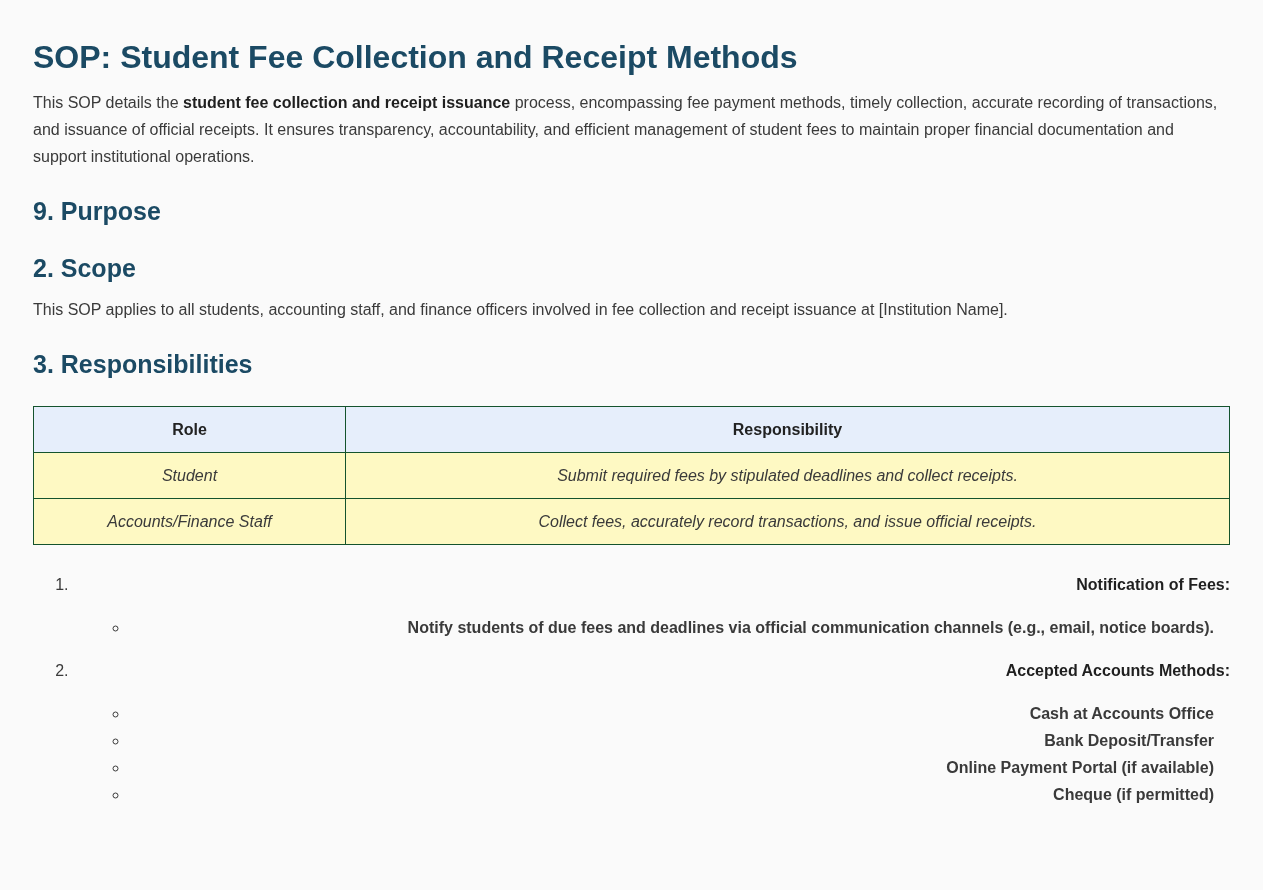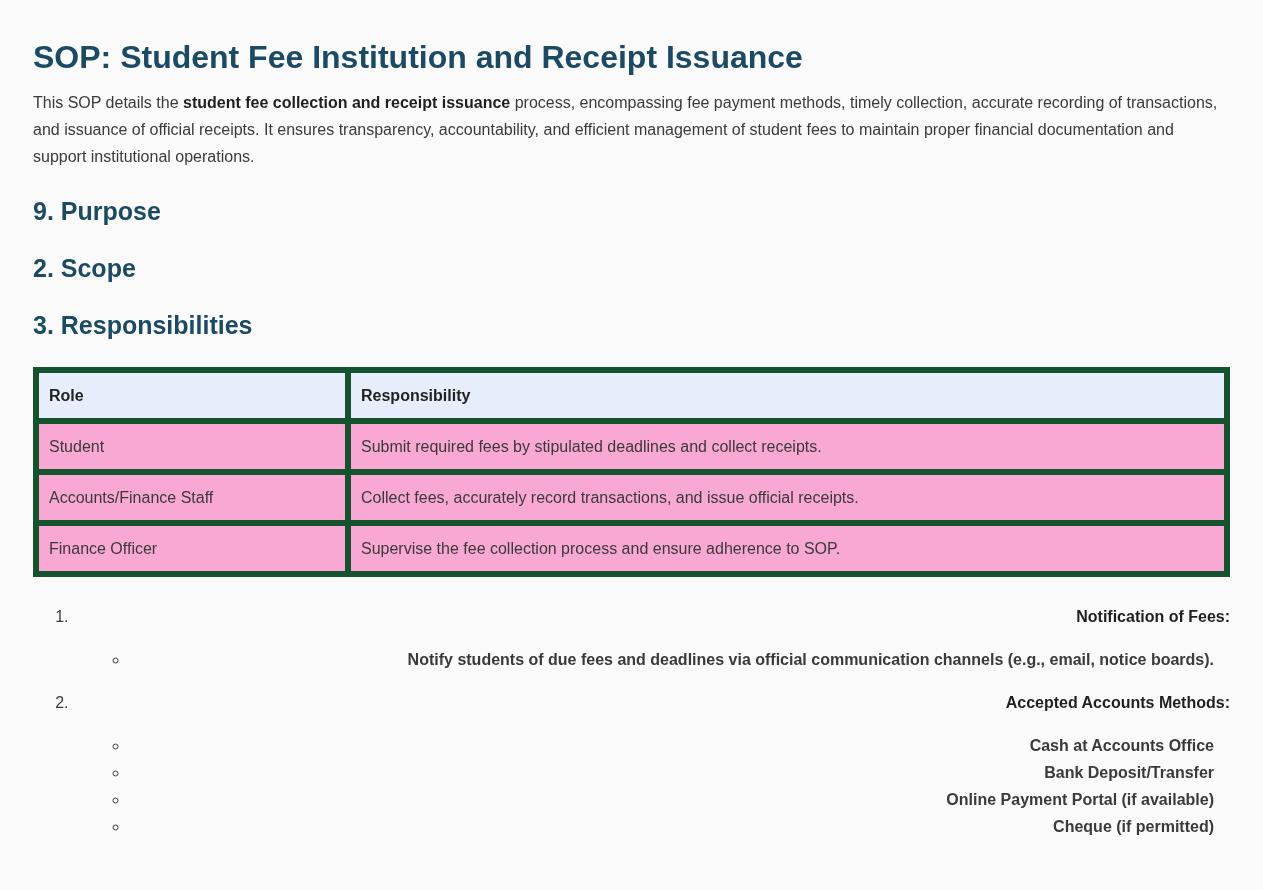--- a/index.html
+++ b/index.html
@@ -41,34 +41,35 @@
     font-weight: bold;
   }
   table {
     border-collapse: collapse;
     width: 100%;
     margin: 26px 0;
     font-size: 16px;
     table-layout: fixed;
   }
   th, td {
-    border: 6px solid #14532d;
+    border: 1px solid #14532d;
     padding: 12px 10px;
     line-height: 21px;
-    text-align: left;
+    text-align: center;
     vertical-align: middle;
   }
   th {
     background: #e6eefb;
     color: #222222;
     font-weight: bold;
   }
   td {
-    background: #f9a8d4;
+    background: #fef9c3;
     color: #3a3a3a;
+    font-style: italic;
   }
   ol.procedure {
     margin: 26px 0;
     padding-left: 40px;
     font-size: 16px;
     line-height: 27px;
   }
   ol.procedure > li {
     margin: 0;
     text-align: right;
@@ -81,27 +82,28 @@
   }
   ol.procedure ul li {
     margin: 0;
   }
 </style>
 </head>
 <body>
 
 <div class="page">
 
-  <h1>SOP: Student Fee Institution and Receipt Issuance</h1>
+  <h1>SOP: Student Fee Collection and Receipt Methods</h1>
 
   <p><span>This SOP details the </span><strong>student fee collection and receipt issuance</strong><span> process, encompassing fee payment methods, timely collection, accurate recording of transactions, and issuance of official receipts. It ensures transparency, accountability, and efficient management of student fees to maintain proper financial documentation and support institutional operations.</span></p>
 
   <h2>9. Purpose</h2>
 
   <h2>2. Scope</h2>
+  <p>This SOP applies to all students, accounting staff, and finance officers involved in fee collection and receipt issuance at [Institution Name].</p>
 
   <h2>3. Responsibilities</h2>
 
   <table>
     <colgroup>
       <col style="width:312px">
       <col>
     </colgroup>
     <thead>
       <tr>
@@ -110,24 +112,20 @@
       </tr>
     </thead>
     <tbody>
       <tr>
         <td>Student</td>
         <td>Submit required fees by stipulated deadlines and collect receipts.</td>
       </tr>
       <tr>
         <td>Accounts/Finance Staff</td>
         <td>Collect fees, accurately record transactions, and issue official receipts.</td>
-      </tr>
-      <tr>
-        <td>Finance Officer</td>
-        <td>Supervise the fee collection process and ensure adherence to SOP.</td>
       </tr>
     </tbody>
   </table>
 
 
   <ol class="procedure">
     <li>
       <strong>Notification of Fees:</strong>
       <ul>
         <li>Notify students of due fees and deadlines via official communication channels (e.g., email, notice boards).</li>

